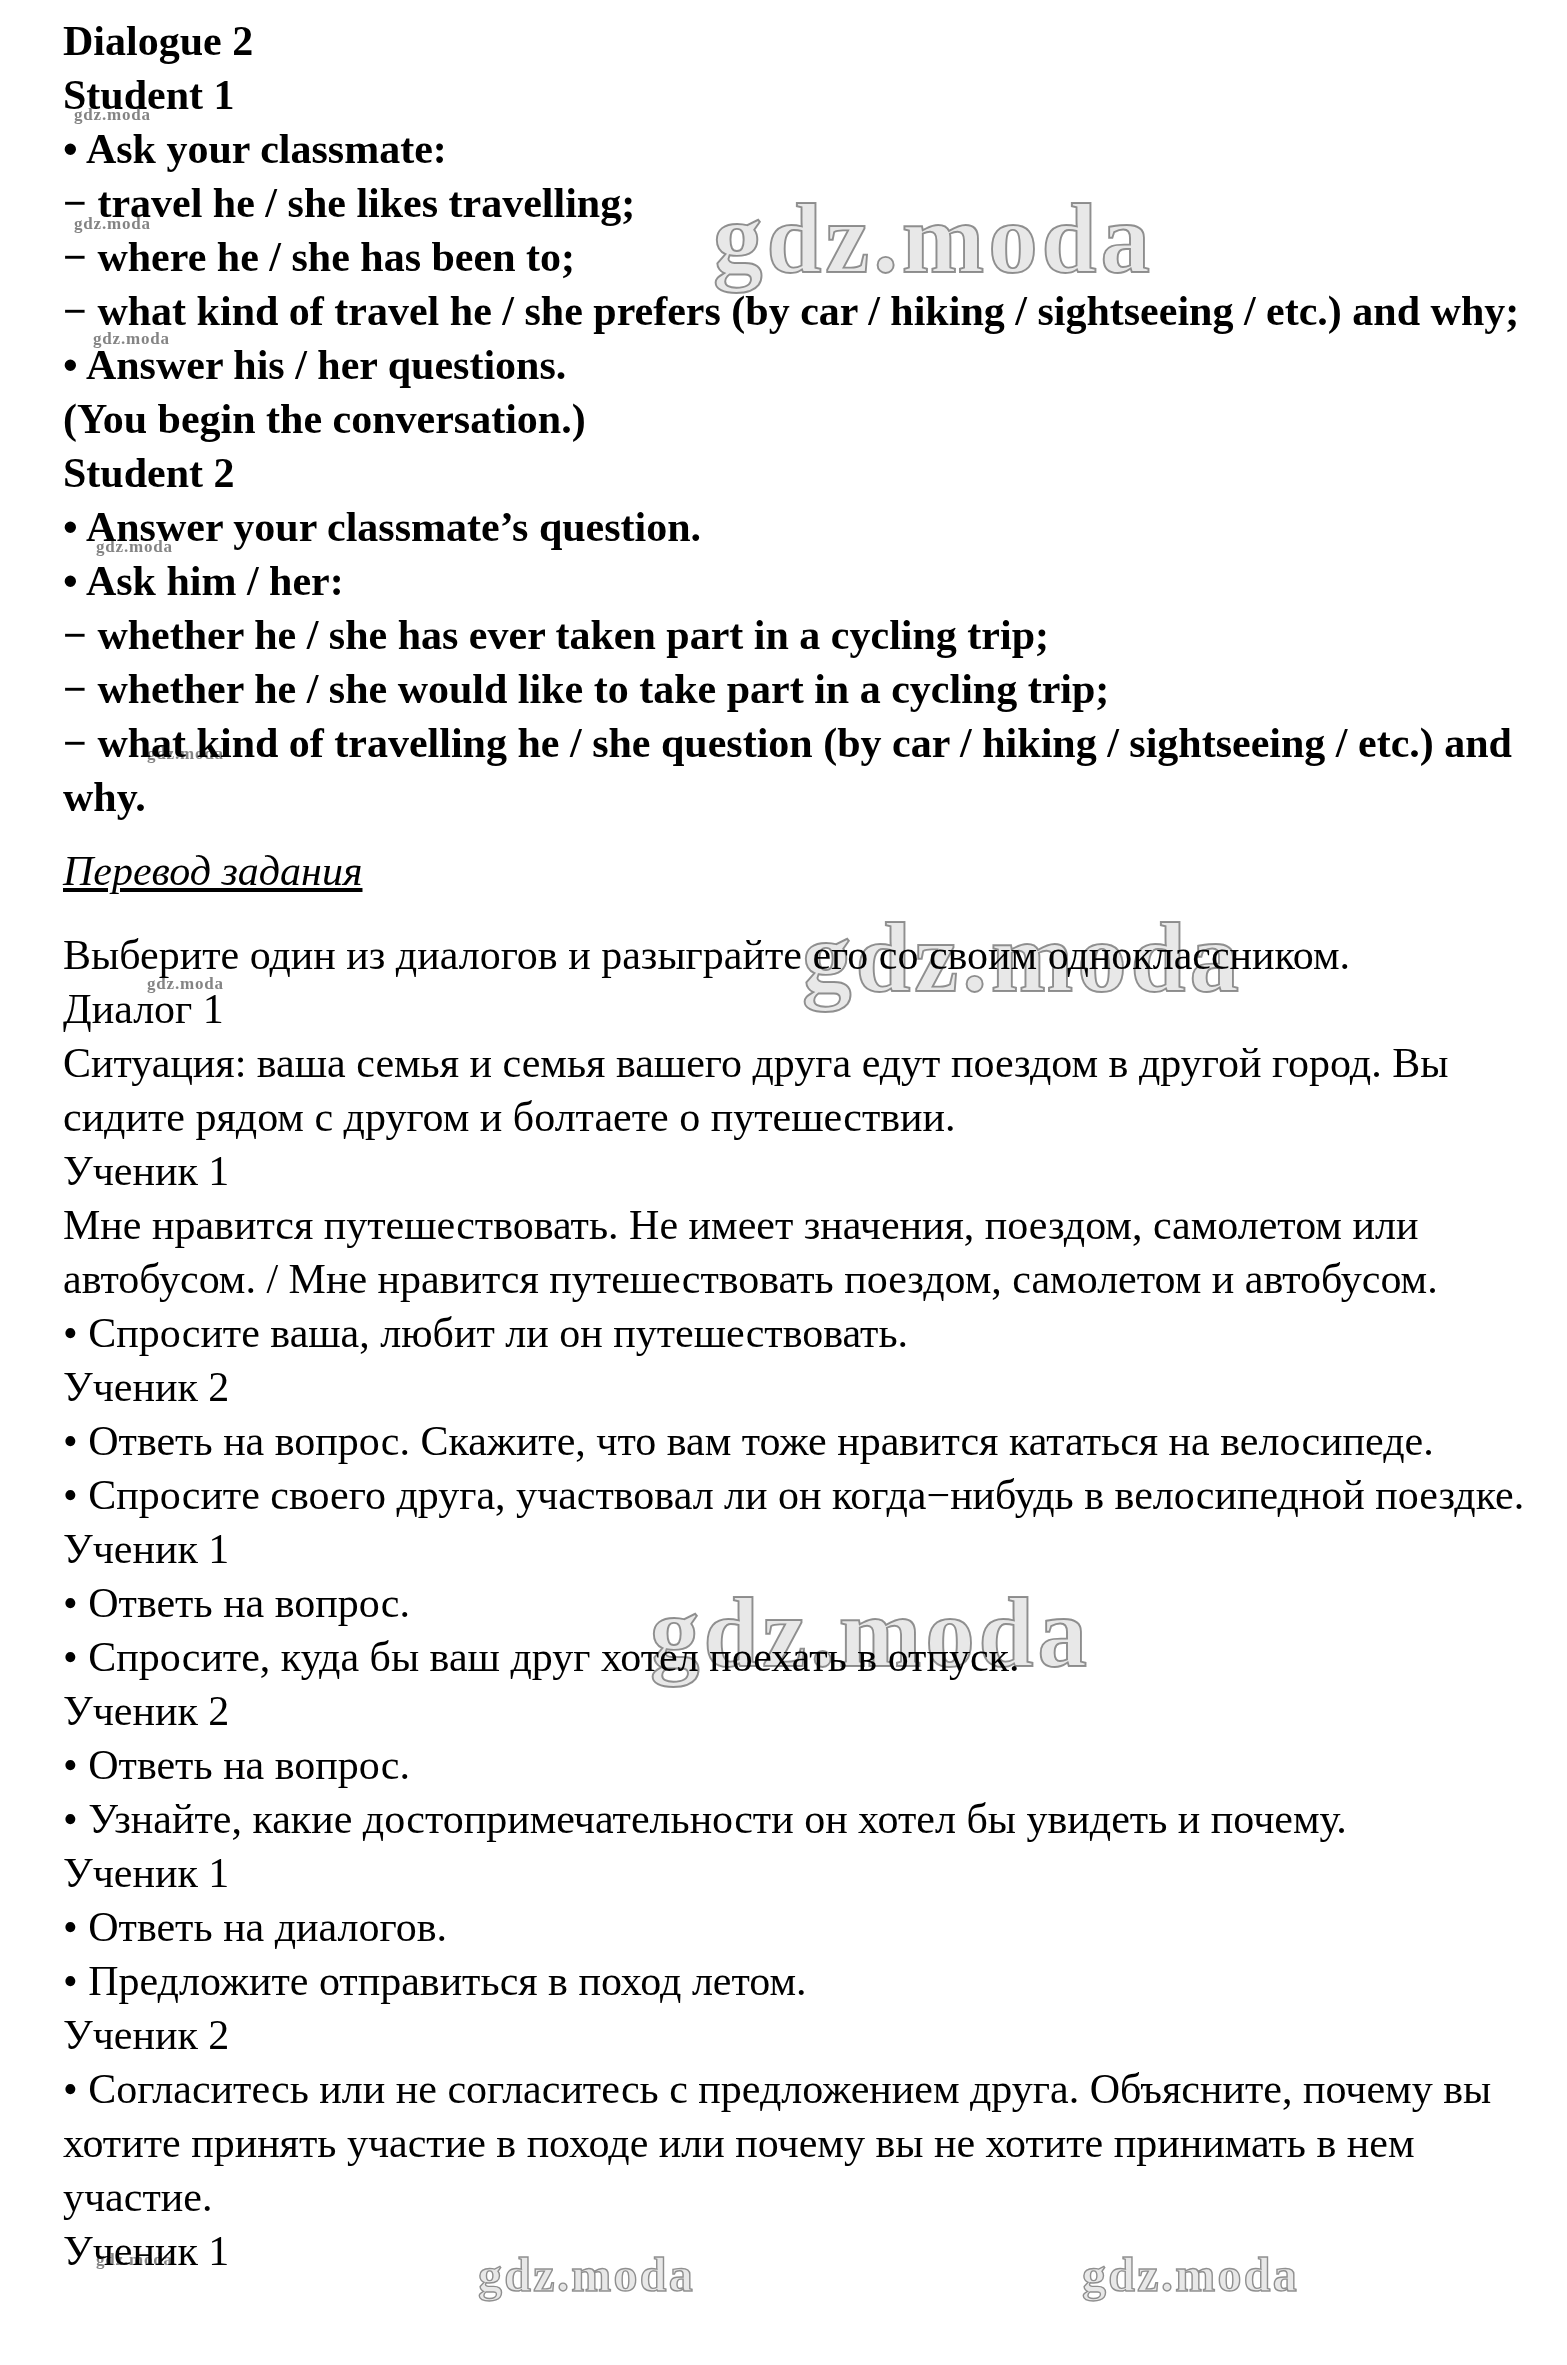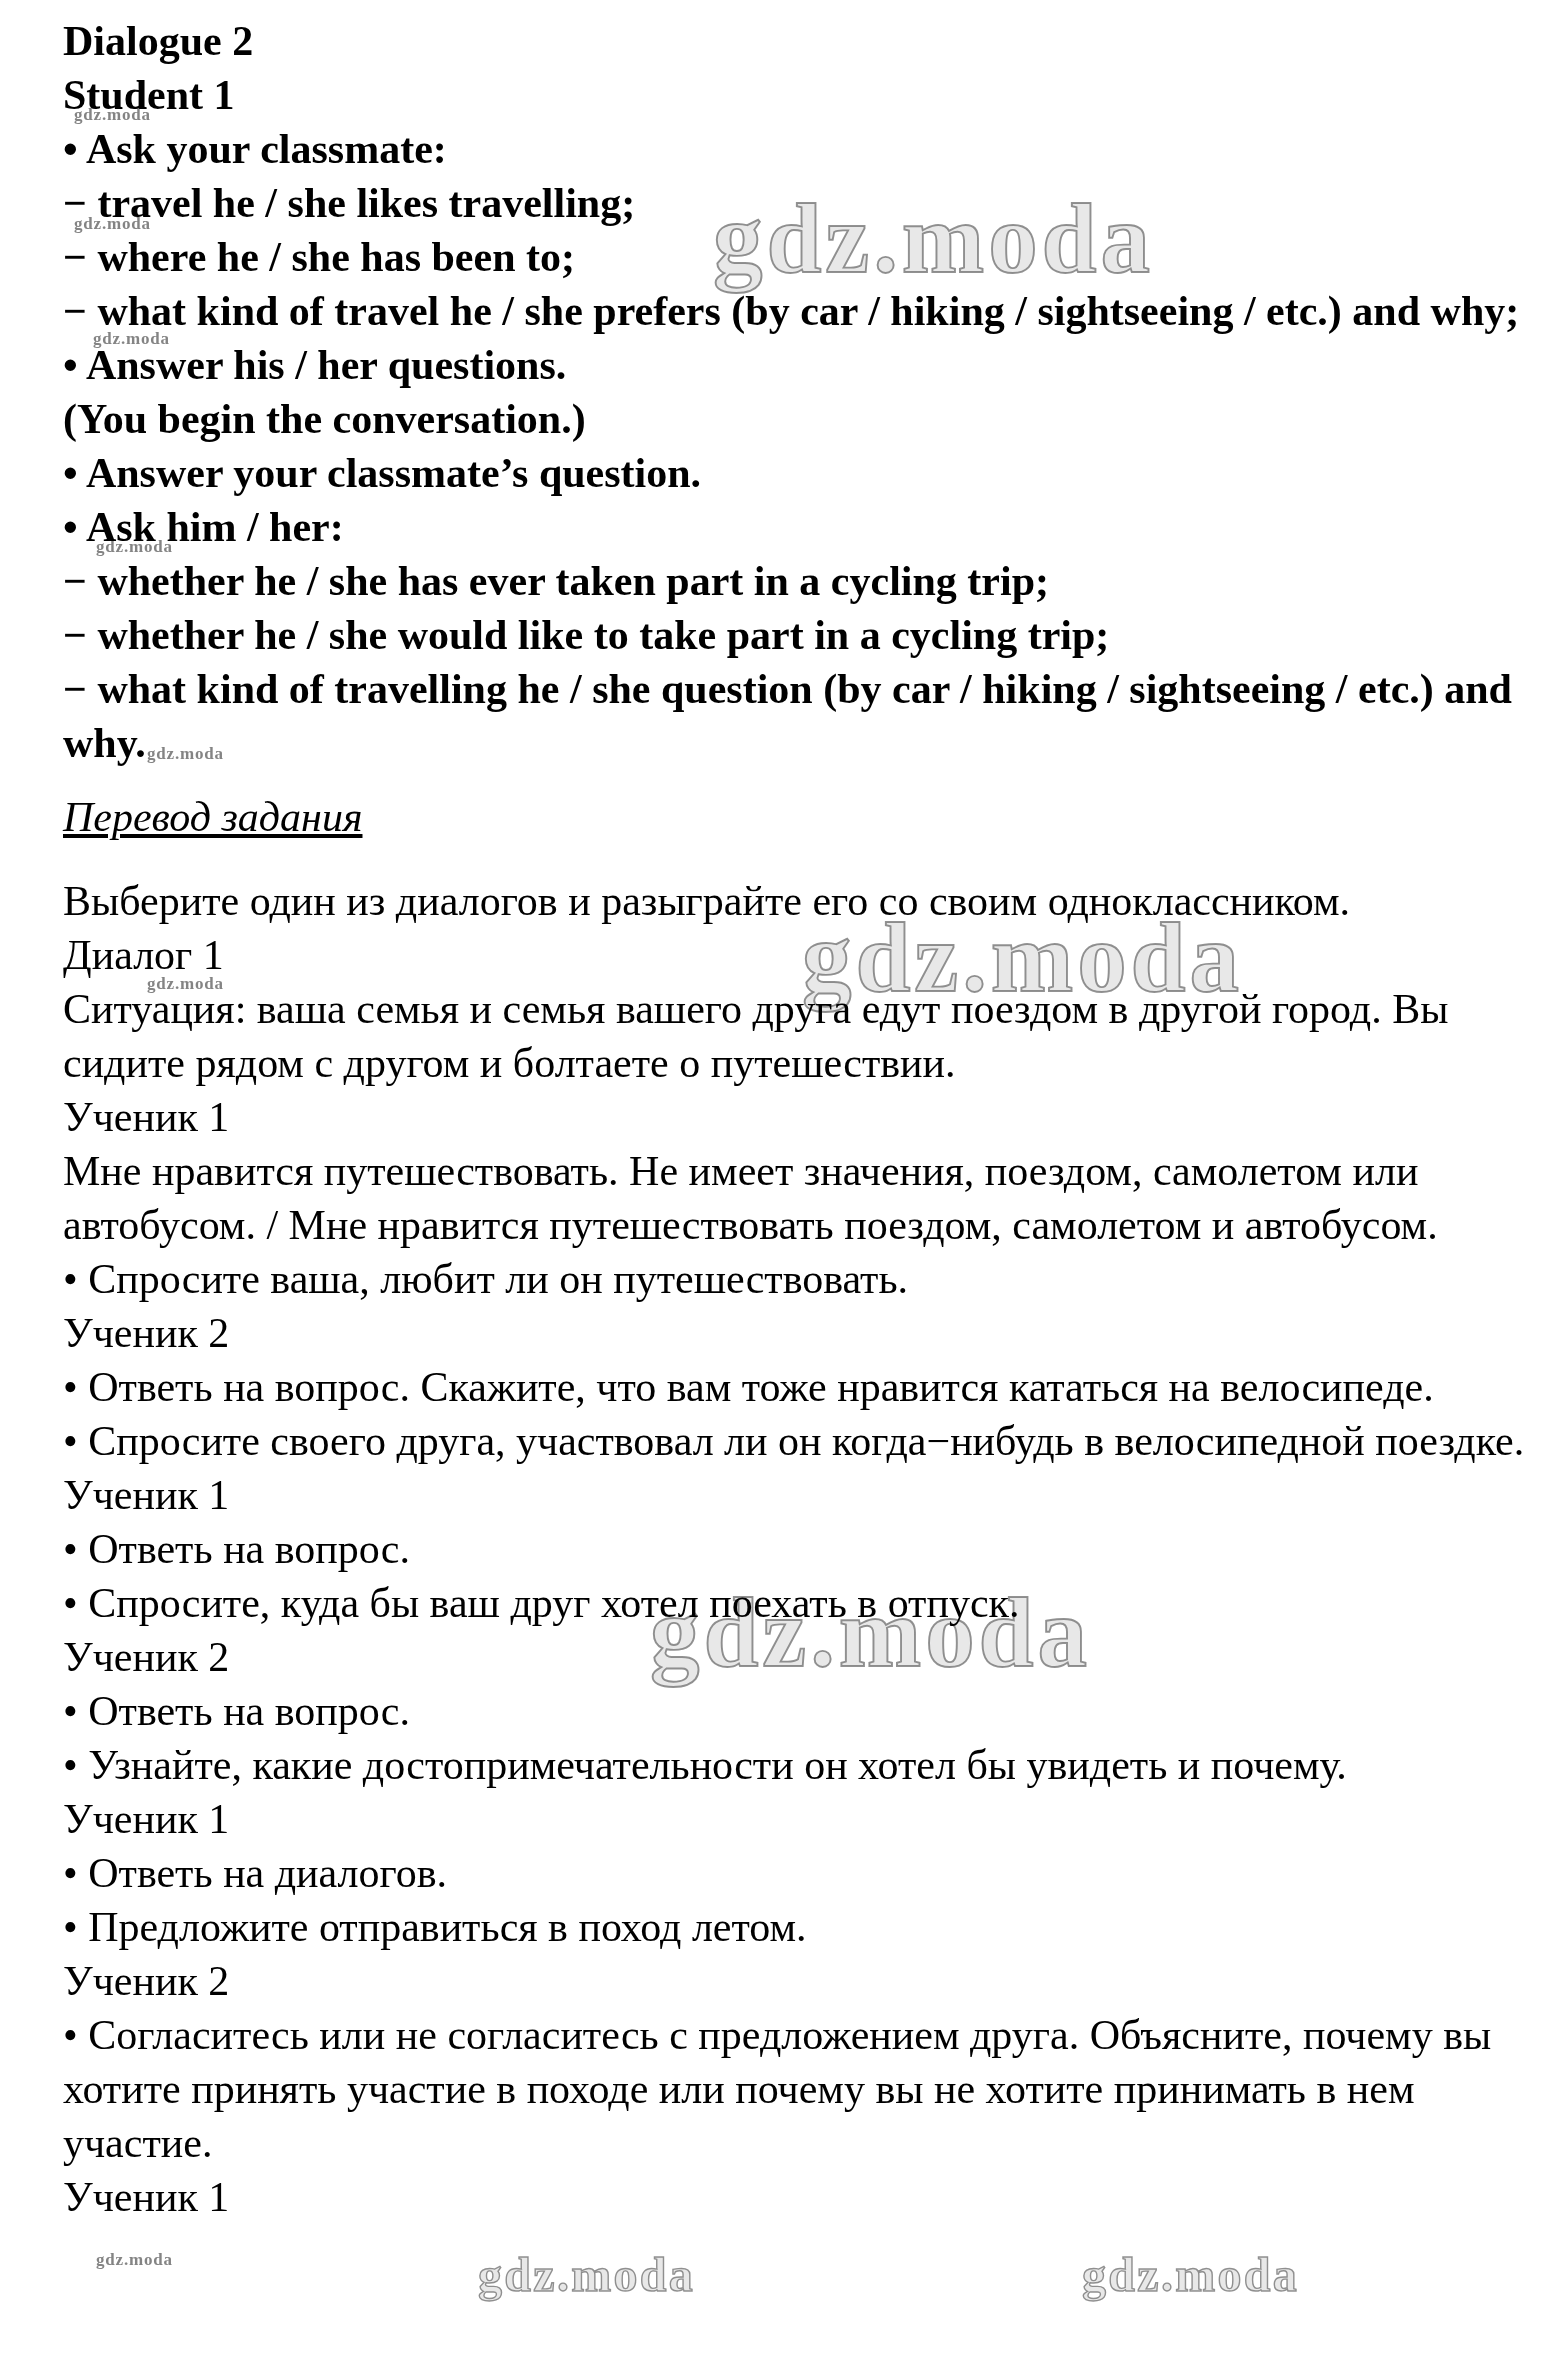--- a/index.html
+++ b/index.html
@@ -76,20 +76,21 @@
 
   <div>
     <p class="en">Dialogue 2</p>
     <p class="en">Student 1</p>
     <p class="en">• Ask your classmate:</p>
     <p class="en">− travel he / she likes travelling;</p>
     <p class="en">− where he / she has been to;</p>
     <p class="en">− what kind of travel he / she prefers (by car / hiking / sightseeing / etc.) and why;</p>
     <p class="en">• Answer his / her questions.</p>
     <p class="en">(You begin the conversation.)</p>
+    <p class="en">Student 2</p>
     <p class="en">• Answer your classmate’s question.</p>
     <p class="en">• Ask him / her:</p>
     <p class="en">− whether he / she has ever taken part in a cycling trip;</p>
     <p class="en">− whether he / she would like to take part in a cycling trip;</p>
     <p class="en">− what kind of travelling he / she question (by car / hiking / sightseeing / etc.) and why.</p>
   </div>
 
   <div>
     <p class="heading">Перевод задания</p>
     <p>Выберите один из диалогов и разыграйте его со своим одноклассником.</p>

